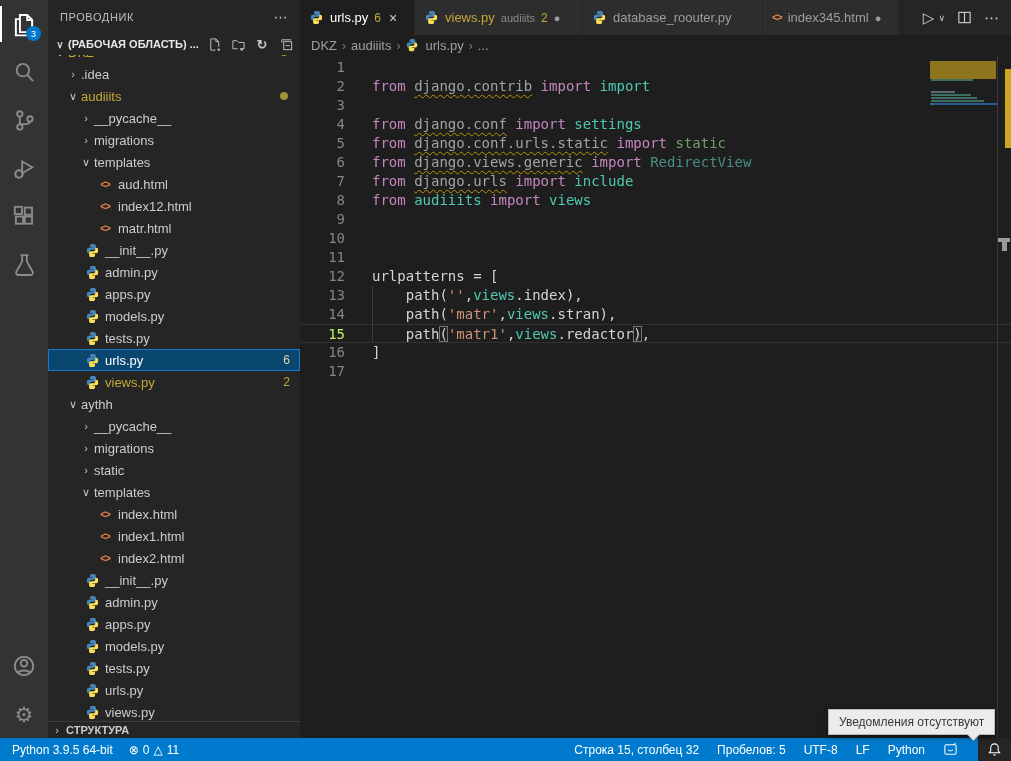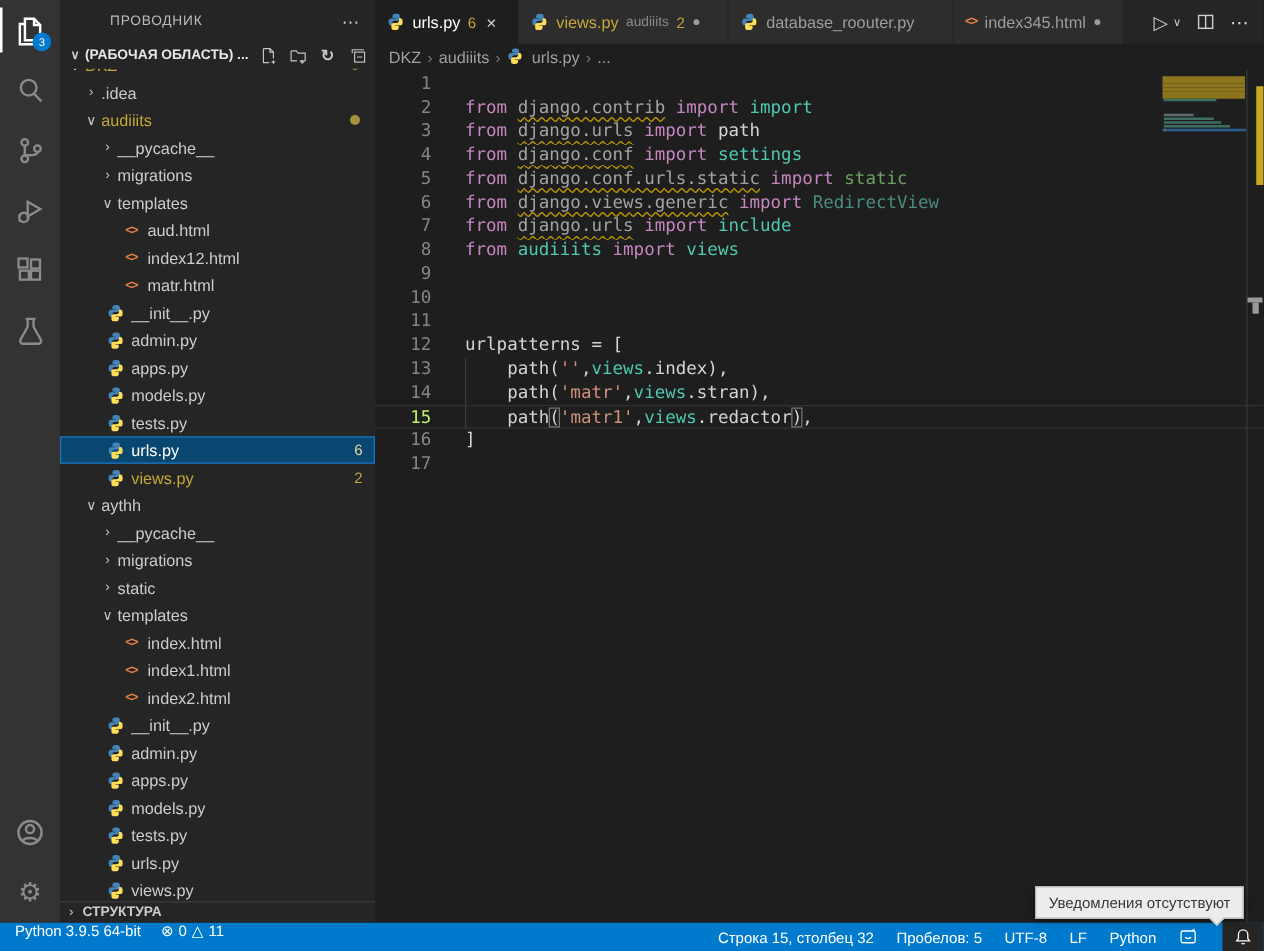--- a/index.html
+++ b/index.html
@@ -13,21 +13,21 @@
   .ab-item svg { stroke:#8b8b8b; fill:none; stroke-width:1.2; }
   .ab-item.active { color:#ffffff; }
   .ab-item.active svg { stroke:#ffffff; }
   .ab-item.active::before { content:""; position:absolute; left:0; top:6px; bottom:6px; width:2px; background:#ffffff; }
   .ab-badge { position:absolute; right:7px; bottom:7px; min-width:15px; height:15px; border-radius:50%; background:#007acc; color:#fff; font-size:9px; display:flex; align-items:center; justify-content:center; }
   .ab-bottom { margin-top:auto; }
   .gear-glyph { font-size:21px; line-height:1; }
 
   
   .sidebar { width:252px; background:#252526; flex:none; position:relative; overflow:hidden; }
-  .sb-title { height:33px; display:flex; align-items:center; padding:16px 12px; font-size:11px; letter-spacing:.6px; color:#bbbbbb; position:relative; z-index:3; background:#252526;margin-left:28px; }
+  .sb-title { height:33px; display:flex; align-items:center; padding:16px 12px; font-size:11px; letter-spacing:.6px; color:#bbbbbb; position:relative; z-index:3; background:#252526; }
   .sb-title .more { margin-left:auto; color:#c5c5c5; font-size:14px; cursor:pointer; }
   .ws-header { height:22px; display:flex; align-items:center; padding:0 6px 0 4px; font-size:11px; font-weight:bold; color:#e7e7e7; position:relative; z-index:3; background:#252526; }
   .ws-header .chev { width:16px; font-size:10px; color:#cccccc; text-align:center; }
   .ws-label { white-space:nowrap; overflow:hidden; text-overflow:clip; max-width:145px; }
   .ws-actions { margin-left:auto; display:flex; gap:8px; }
   .ws-actions .icon { width:16px; height:16px; display:flex; align-items:center; justify-content:center; cursor:pointer; color:#c5c5c5; font-size:13px; }
   .ws-actions svg { stroke:#c5c5c5; fill:none; stroke-width:1; }
 
   .tree { position:absolute; top:41px; left:0; right:0; bottom:17px; overflow:hidden; z-index:1; }
   .trow { height:22px; display:flex; align-items:center; font-size:13px; color:#cccccc; cursor:pointer; position:relative; }
@@ -87,21 +87,21 @@
   .minimap { position:absolute; top:0; right:14px; width:67px; bottom:0; }
   .mm-bar { position:absolute; height:3px; }
   .mm-cur { position:absolute; height:2px; left:0; width:67px; background:#2a5d8f; }
   .overview { position:absolute; top:0; right:0; width:14px; bottom:0; border-left:1px solid #37373d; }
   .ov-warn { position:absolute; left:7px; width:6px; background:#c8a820; }
   .t-marker { position:absolute; right:1px; top:182px; width:12px; height:13px; }
   .t-marker::before { content:""; position:absolute; left:0; top:0; width:12px; height:4px; background:#9a9a9a; }
   .t-marker::after { content:""; position:absolute; left:3.5px; top:4px; width:5px; height:9px; background:#9a9a9a; }
 
   
-  .statusbar { height:23px; background:#007acc; color:#ffffff; display:flex; align-items:flex-start; font-size:12px; padding:0 0 0 12px; }
+  .statusbar { height:23px; background:#007acc; color:#ffffff; display:flex; align-items:center; font-size:12px; padding:0 0 0 12px; }
   .sb-left { display:flex; align-items:center; gap:16px; }
   .sb-right { margin-left:auto; display:flex; align-items:center; gap:18px; }
   .sb-item { cursor:pointer; display:flex; align-items:center; gap:4px; white-space:nowrap; }
   .sb-ico { font-size:12px; }
   .bell-cell { height:23px; display:flex; align-items:center; padding:0 9px; background:#252526; cursor:pointer; }
   .feedback-cell { padding-right:2px; }
   .sb-right svg { stroke:#ffffff; fill:none; stroke-width:1.1; }
 
   
   .tooltip { position:absolute; left:828px; top:709px; height:26px; padding:0 10px; background:#ececec; color:#383838; border:1px solid #b9b9b9; font-size:12px; line-height:24px; white-space:nowrap; box-shadow:0 2px 6px rgba(0,0,0,.45); z-index:10; }
@@ -502,21 +502,21 @@
           </svg></span>
       <span class="bc-item">urls.py</span>
       <span class="sep">›</span>
       <span class="bc-item">...</span>
     </div>
 
     <div class="editor">
       <div class="code" id="code">
           <div class="line"><span class="num">1</span><span class="ltext"></span></div>
           <div class="line"><span class="num">2</span><span class="ltext"><span class="tok kw">from </span><span class="tok mod">django.contrib</span><span class="tok kw"> import </span><span class="tok teal">import</span></span></div>
-          <div class="line"><span class="num">3</span><span class="ltext"><span class="tok kw">from </span><span class="tok mod">django.urls</span><span class="tok kw"> import </span><span class="tok plain">path</span></span></div>
+          <div class="line"><span class="num">3</span></div>
           <div class="line"><span class="num">4</span><span class="ltext"><span class="tok kw">from </span><span class="tok mod">django.conf</span><span class="tok kw"> import </span><span class="tok teal">settings</span></span></div>
           <div class="line"><span class="num">5</span><span class="ltext"><span class="tok kw">from </span><span class="tok mod">django.conf.urls.static</span><span class="tok kw"> import </span><span class="tok green">static</span></span></div>
           <div class="line"><span class="num">6</span><span class="ltext"><span class="tok kw">from </span><span class="tok mod">django.views.generic</span><span class="tok kw"> import </span><span class="tok dimteal">RedirectView</span></span></div>
           <div class="line"><span class="num">7</span><span class="ltext"><span class="tok kw">from </span><span class="tok mod">django.urls</span><span class="tok kw"> import </span><span class="tok teal">include</span></span></div>
           <div class="line"><span class="num">8</span><span class="ltext"><span class="tok kw">from </span><span class="tok teal">audiiits</span><span class="tok kw"> import </span><span class="tok teal">views</span></span></div>
           <div class="line"><span class="num">9</span><span class="ltext"></span></div>
           <div class="line"><span class="num">10</span><span class="ltext"></span></div>
           <div class="line"><span class="num">11</span><span class="ltext"></span></div>
           <div class="line"><span class="num">12</span><span class="ltext"><span class="tok plain">urlpatterns = [</span></span></div>
           <div class="line indented"><span class="num">13</span><span class="ltext"><span class="tok plain">    path(</span><span class="tok str">''</span><span class="tok plain">,</span><span class="tok teal">views</span><span class="tok plain">.index),</span></span></div>

